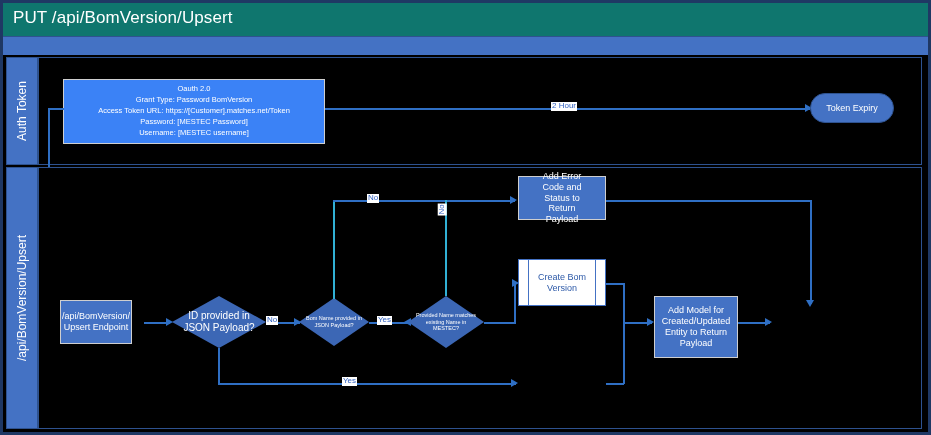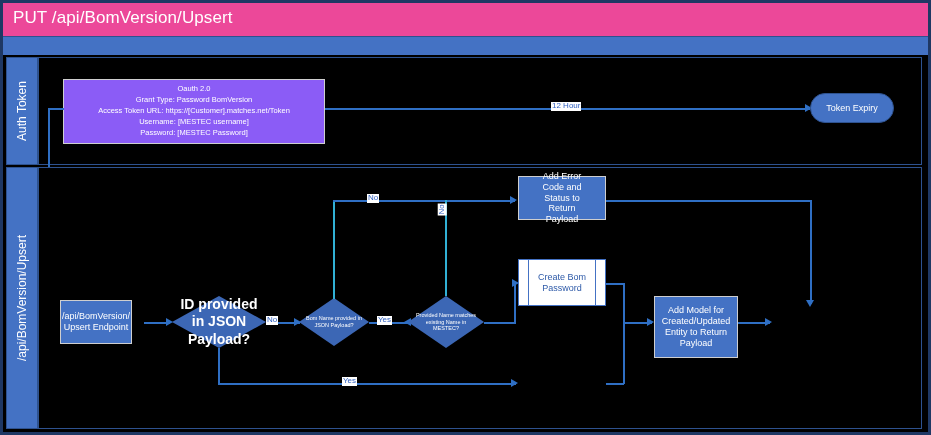--- a/index.html
+++ b/index.html
@@ -3,38 +3,38 @@
 <meta charset="utf-8">
 <style>
   html,body{margin:0;padding:0;background:#000;}
   body{font-family:"Liberation Sans", sans-serif;}
   #page{position:relative;width:931px;height:435px;background:#000000;overflow:hidden;}
 
   
   .frame{position:absolute;left:0;top:0;width:931px;height:435px;
          border:3px solid #1f3864;box-sizing:border-box;background:#000;}
   .header{position:absolute;left:3px;top:3px;width:925px;height:34px;
-          background:#ec4899;border-bottom:1px solid #2e528f;box-sizing:border-box;}
+          background:#0f766e;border-bottom:1px solid #2e528f;box-sizing:border-box;}
   .header-title{position:absolute;left:10px;top:5px;color:#ffffff;font-size:17px;
                 letter-spacing:.1px;white-space:nowrap;}
   .subbar{position:absolute;left:3px;top:37px;width:925px;height:18px;background:#4472c4;}
 
   
   .lane-label{position:absolute;background:#4472c4;border:1px solid #2e528f;
               box-sizing:border-box;color:#fff;}
   .lane-label .rot{position:absolute;left:50%;top:50%;
                    transform:translate(-50%,-50%) rotate(-90deg);
                    white-space:nowrap;font-size:12px;text-align:center;}
   .lane-body{position:absolute;border:1px solid #2e528f;box-sizing:border-box;background:#000;}
 
   
   .node{position:absolute;box-sizing:border-box;display:flex;align-items:center;
         justify-content:center;text-align:center;color:#ffffff;line-height:1.22;}
   .proc{background:#4472c4;border:1px solid #cfcfcf;font-size:9px;padding:12px;}
-  .oauth{background:#8b5cf6;border:1px solid #cfcfcf;font-size:7.5px;line-height:1.45;
+  .oauth{background:#3b82f6;border:1px solid #cfcfcf;font-size:7.5px;line-height:1.45;
          padding:3px 4px;justify-content:center;}
   .diamond{background:transparent;border:none;}
   .diamond .dia-bg{position:absolute;left:0;top:0;width:100%;height:100%;
                    background:#3c67b5;
                    clip-path:polygon(50% 0,100% 50%,50% 100%,0 50%);}
   .diamond .dia-tx{position:relative;z-index:2;padding:0 6px;}
   .term{background:#4472c4;border:1px solid #2e528f;border-radius:999px;font-size:9px;text-align:right;}
   .predef{background:#ffffff;border:1px solid #4472c4;color:#2e5aa8;font-size:9px;}
   .predef .bar-l,.predef .bar-r{position:absolute;top:0;bottom:0;width:1px;background:#4472c4;}
   .predef .bar-l{left:9px;} .predef .bar-r{right:9px;}
@@ -66,49 +66,49 @@
   <div class="lane-label" style="left:6px;top:57px;width:32px;height:108px;">
     <div class="rot">Auth Token</div>
   </div>
   <div class="lane-body" style="left:38px;top:57px;width:884px;height:108px;"></div>
 
   <div class="node oauth" style="left:63px;top:79px;width:262px;height:65px;">
     <div>
       <div>Oauth 2.0</div>
       <div>Grant Type: Password BomVersion</div>
       <div>Access Token URL: https://[Customer].matches.net/Token</div>
+      <div>Password: [MESTEC Password]</div>
       <div>Username: [MESTEC username]</div>
-      <div>Password: [MESTEC Password]</div>
     </div>
   </div>
 
   <div class="ln h" style="left:325px;top:108px;width:485px;"></div>
   <div class="arr r" style="left:805px;top:104px;"></div>
-  <div class="elabel" style="left:551px;top:102px;">12 Hour</div>
+  <div class="elabel" style="left:551px;top:102px;">2 Hour</div>
 
   <div class="node term" style="left:810px;top:93px;width:84px;height:30px;">Token Expiry</div>
 
   <div class="ln h" style="left:48px;top:108px;width:16px;"></div>
   <div class="ln v" style="left:48px;top:108px;height:214px;"></div>
   <div class="ln h" style="left:48px;top:322px;width:12px;"></div>
   <div class="arr r" style="left:56px;top:318px;"></div>
 
   <div class="lane-label" style="left:6px;top:167px;width:32px;height:262px;">
     <div class="rot">/api/BomVersion/Upsert</div>
   </div>
   <div class="lane-body" style="left:38px;top:167px;width:884px;height:262px;"></div>
 
   <div class="node proc" style="left:60px;top:300px;width:72px;height:44px;">/api/BomVersion/ Upsert Endpoint</div>
 
   <div class="ln h" style="left:144px;top:322px;width:26px;"></div>
   <div class="arr r" style="left:166px;top:318px;"></div>
 
   <div class="node diamond" style="left:172px;top:296px;width:94px;height:52px;">
     <div class="dia-bg"></div>
-    <div class="dia-tx" style="font-size:14px;font-weight:bold;">ID provided in JSON Payload?</div>
+    <div class="dia-tx" style="font-size:10px;">ID provided in JSON Payload?</div>
   </div>
 
   <div class="ln h" style="left:266px;top:322px;width:34px;"></div>
   <div class="arr r" style="left:294px;top:318px;"></div>
   <div class="elabel" style="left:266px;top:316px;">No</div>
 
   <div class="node diamond" style="left:299px;top:298px;width:70px;height:48px;">
     <div class="dia-bg"></div>
     <div class="dia-tx" style="font-size:5.5px;">Bom Name provided in JSON Payload?</div>
   </div>
@@ -136,21 +136,21 @@
 
   <div class="node proc" style="left:518px;top:176px;width:88px;height:44px;">Add Error Code and Status to Return Payload</div>
 
   <div class="ln h" style="left:606px;top:200px;width:205px;"></div>
   <div class="ln v" style="left:810px;top:200px;height:104px;"></div>
   <div class="arr d" style="left:806px;top:300px;"></div>
 
   <div class="node predef" style="left:518px;top:259px;width:88px;height:47px;">
     <div class="bar-l"></div>
     <div class="bar-r"></div>
-    <div class="ptx">Create Bom Password</div>
+    <div class="ptx">Create Bom Version</div>
   </div>
 
 
   <div class="ln v" style="left:218px;top:348px;height:35px;"></div>
   <div class="ln h" style="left:218px;top:383px;width:298px;"></div>
   <div class="arr r" style="left:511px;top:379px;"></div>
   <div class="elabel" style="left:342px;top:377px;">Yes</div>
 
   <div class="ln h" style="left:606px;top:283px;width:18px;"></div>
   <div class="ln v" style="left:623px;top:283px;height:40px;"></div>

